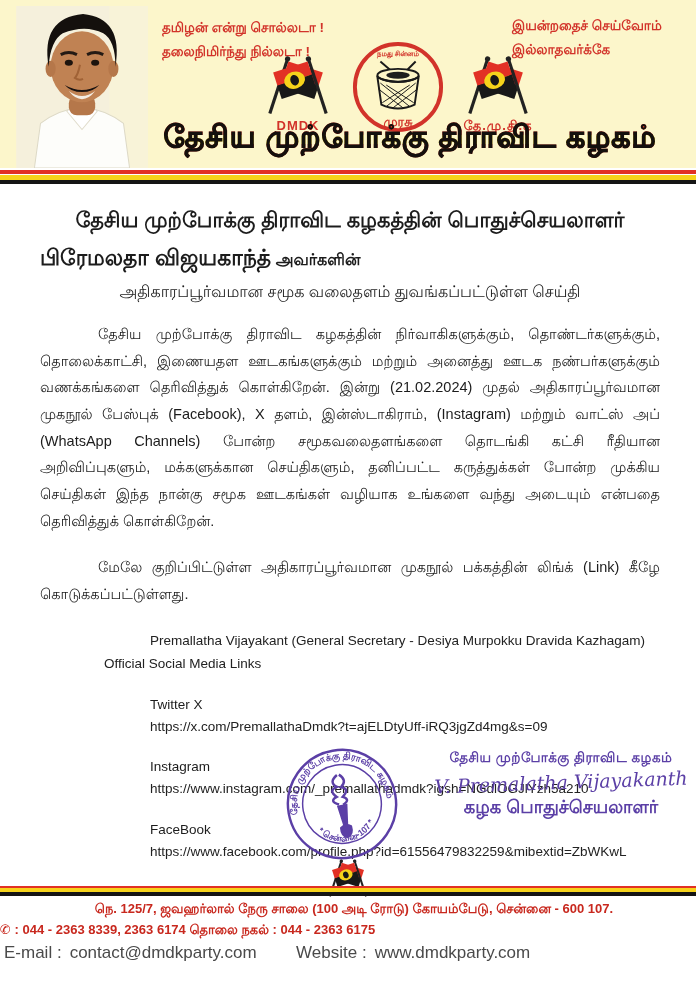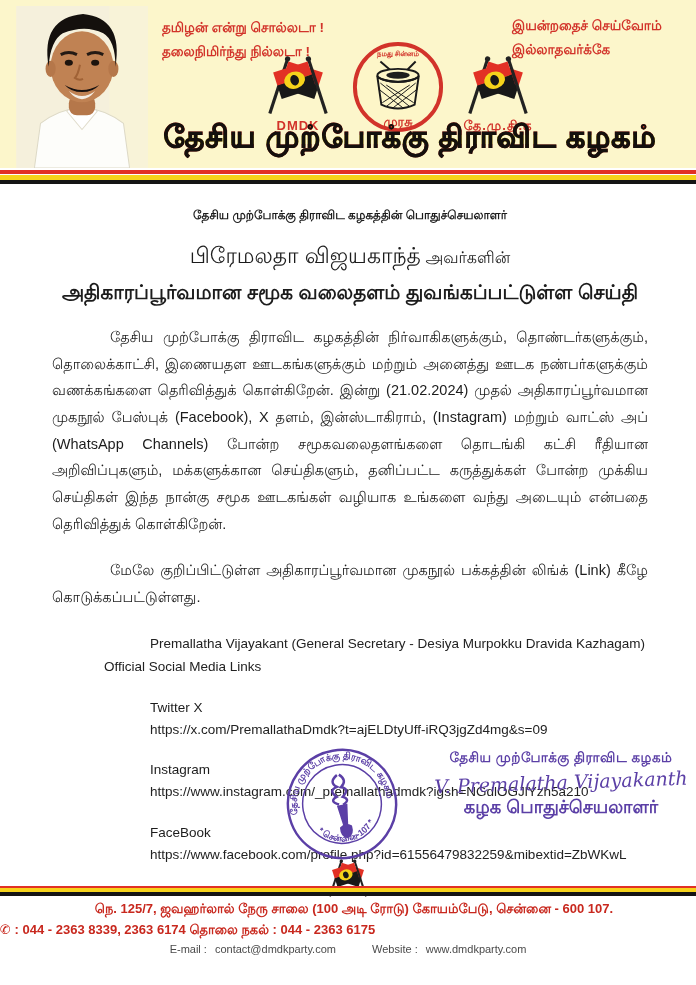--- a/index.html
+++ b/index.html
@@ -24,25 +24,25 @@
       background:linear-gradient(to bottom,#e2392b 0%,#e2392b 40%,#f6d31b 40%,#f6d31b 62%,#a81a10 62%,#6f120b 100%);
       -webkit-background-clip:text;background-clip:text;color:transparent;}
   }
   .stripes{position:absolute;top:168px;left:0;right:0;height:16px;
       background:linear-gradient(to bottom,#ffffff 0 2px,#e23125 2px 6px,#ffffff 6px 7px,
                  #f6d31b 7px 12px,#151515 12px 16px);}
 
   
   .content{position:absolute;top:196px;left:40px;right:36px;}
   .date-line{text-align:right;font-weight:bold;font-size:13.5px;margin:6px 0 4px;}
-  .h-line1{text-align:center;font-weight:bold;font-size:12px;margin-top:12px;}
-  .h-line2{text-align:center;font-weight:normal;font-size:22px;margin-top:20px;}
+  .h-line1{text-align:center;font-weight:bold;font-size:21px;margin-top:12px;}
+  .h-line2{text-align:left;font-weight:bold;font-size:22px;margin-top:10px;}
   .h-line2 .suffix{font-size:16px;}
-  .h-line3{text-align:center;font-weight:bold;font-size:20px;margin-top:10px;}
-  .para{font-size:14.5px;line-height:1.84;text-align:justify;margin:12px;}
+  .h-line3{text-align:center;font-weight:normal;font-size:16px;margin-top:10px;}
+  .para{font-size:14.5px;line-height:1.84;text-align:justify;margin:0;}
   .para1{margin-top:18px;text-indent:58px;}
   .para2{margin-top:20px;text-indent:58px;}
   .social-heading{font-size:13.5px;line-height:1.7;color:#222;margin:22px 0 0 64px;text-indent:46px;}
   .social-item{margin:18px 0 0 110px;font-size:13.5px;line-height:1.65;}
   .social-url{color:#222;}
 
   
   .seal{position:absolute;left:283px;top:743px;width:118px;height:122px;transform:rotate(-10deg);}
   .sign-block{position:absolute;left:430px;top:750px;width:262px;text-align:center;color:#5b3fa6;}
   .sign-org{font-weight:bold;font-size:13.5px;letter-spacing:0.5px;}
@@ -51,22 +51,22 @@
   .sign-title{font-weight:bold;font-size:18px;margin-top:4px;}
 
   
   .footer-flags{position:absolute;left:322px;top:856px;width:52px;height:44px;}
   .footer-stripe{position:absolute;top:886px;left:0;right:0;height:10px;
       background:linear-gradient(to bottom,#e23125 0 2px,#f6d31b 2px 6px,#141414 6px 10px);}
   .footer-address{position:absolute;top:901px;left:12px;right:0;text-align:center;
       color:#c8281e;font-weight:bold;font-size:13px;}
   .footer-phone{position:absolute;top:922px;left:0;right:0;text-align:left;
       color:#c8281e;font-weight:bold;font-size:13px;}
-  .footer-web{position:absolute;top:943px;left:0;right:0;text-align:center;
-      color:#4a4a4a;font-size:11px;}
+  .footer-web{position:absolute;top:943px;left:0;right:0;text-align:left;
+      color:#4a4a4a;font-size:17px;}
   .footer-web span{margin:0 4px;}
 </style>
 </head>
 <body>
 
 <div class="page">
 
   <header class="letterhead">
 
     <div class="photo">

